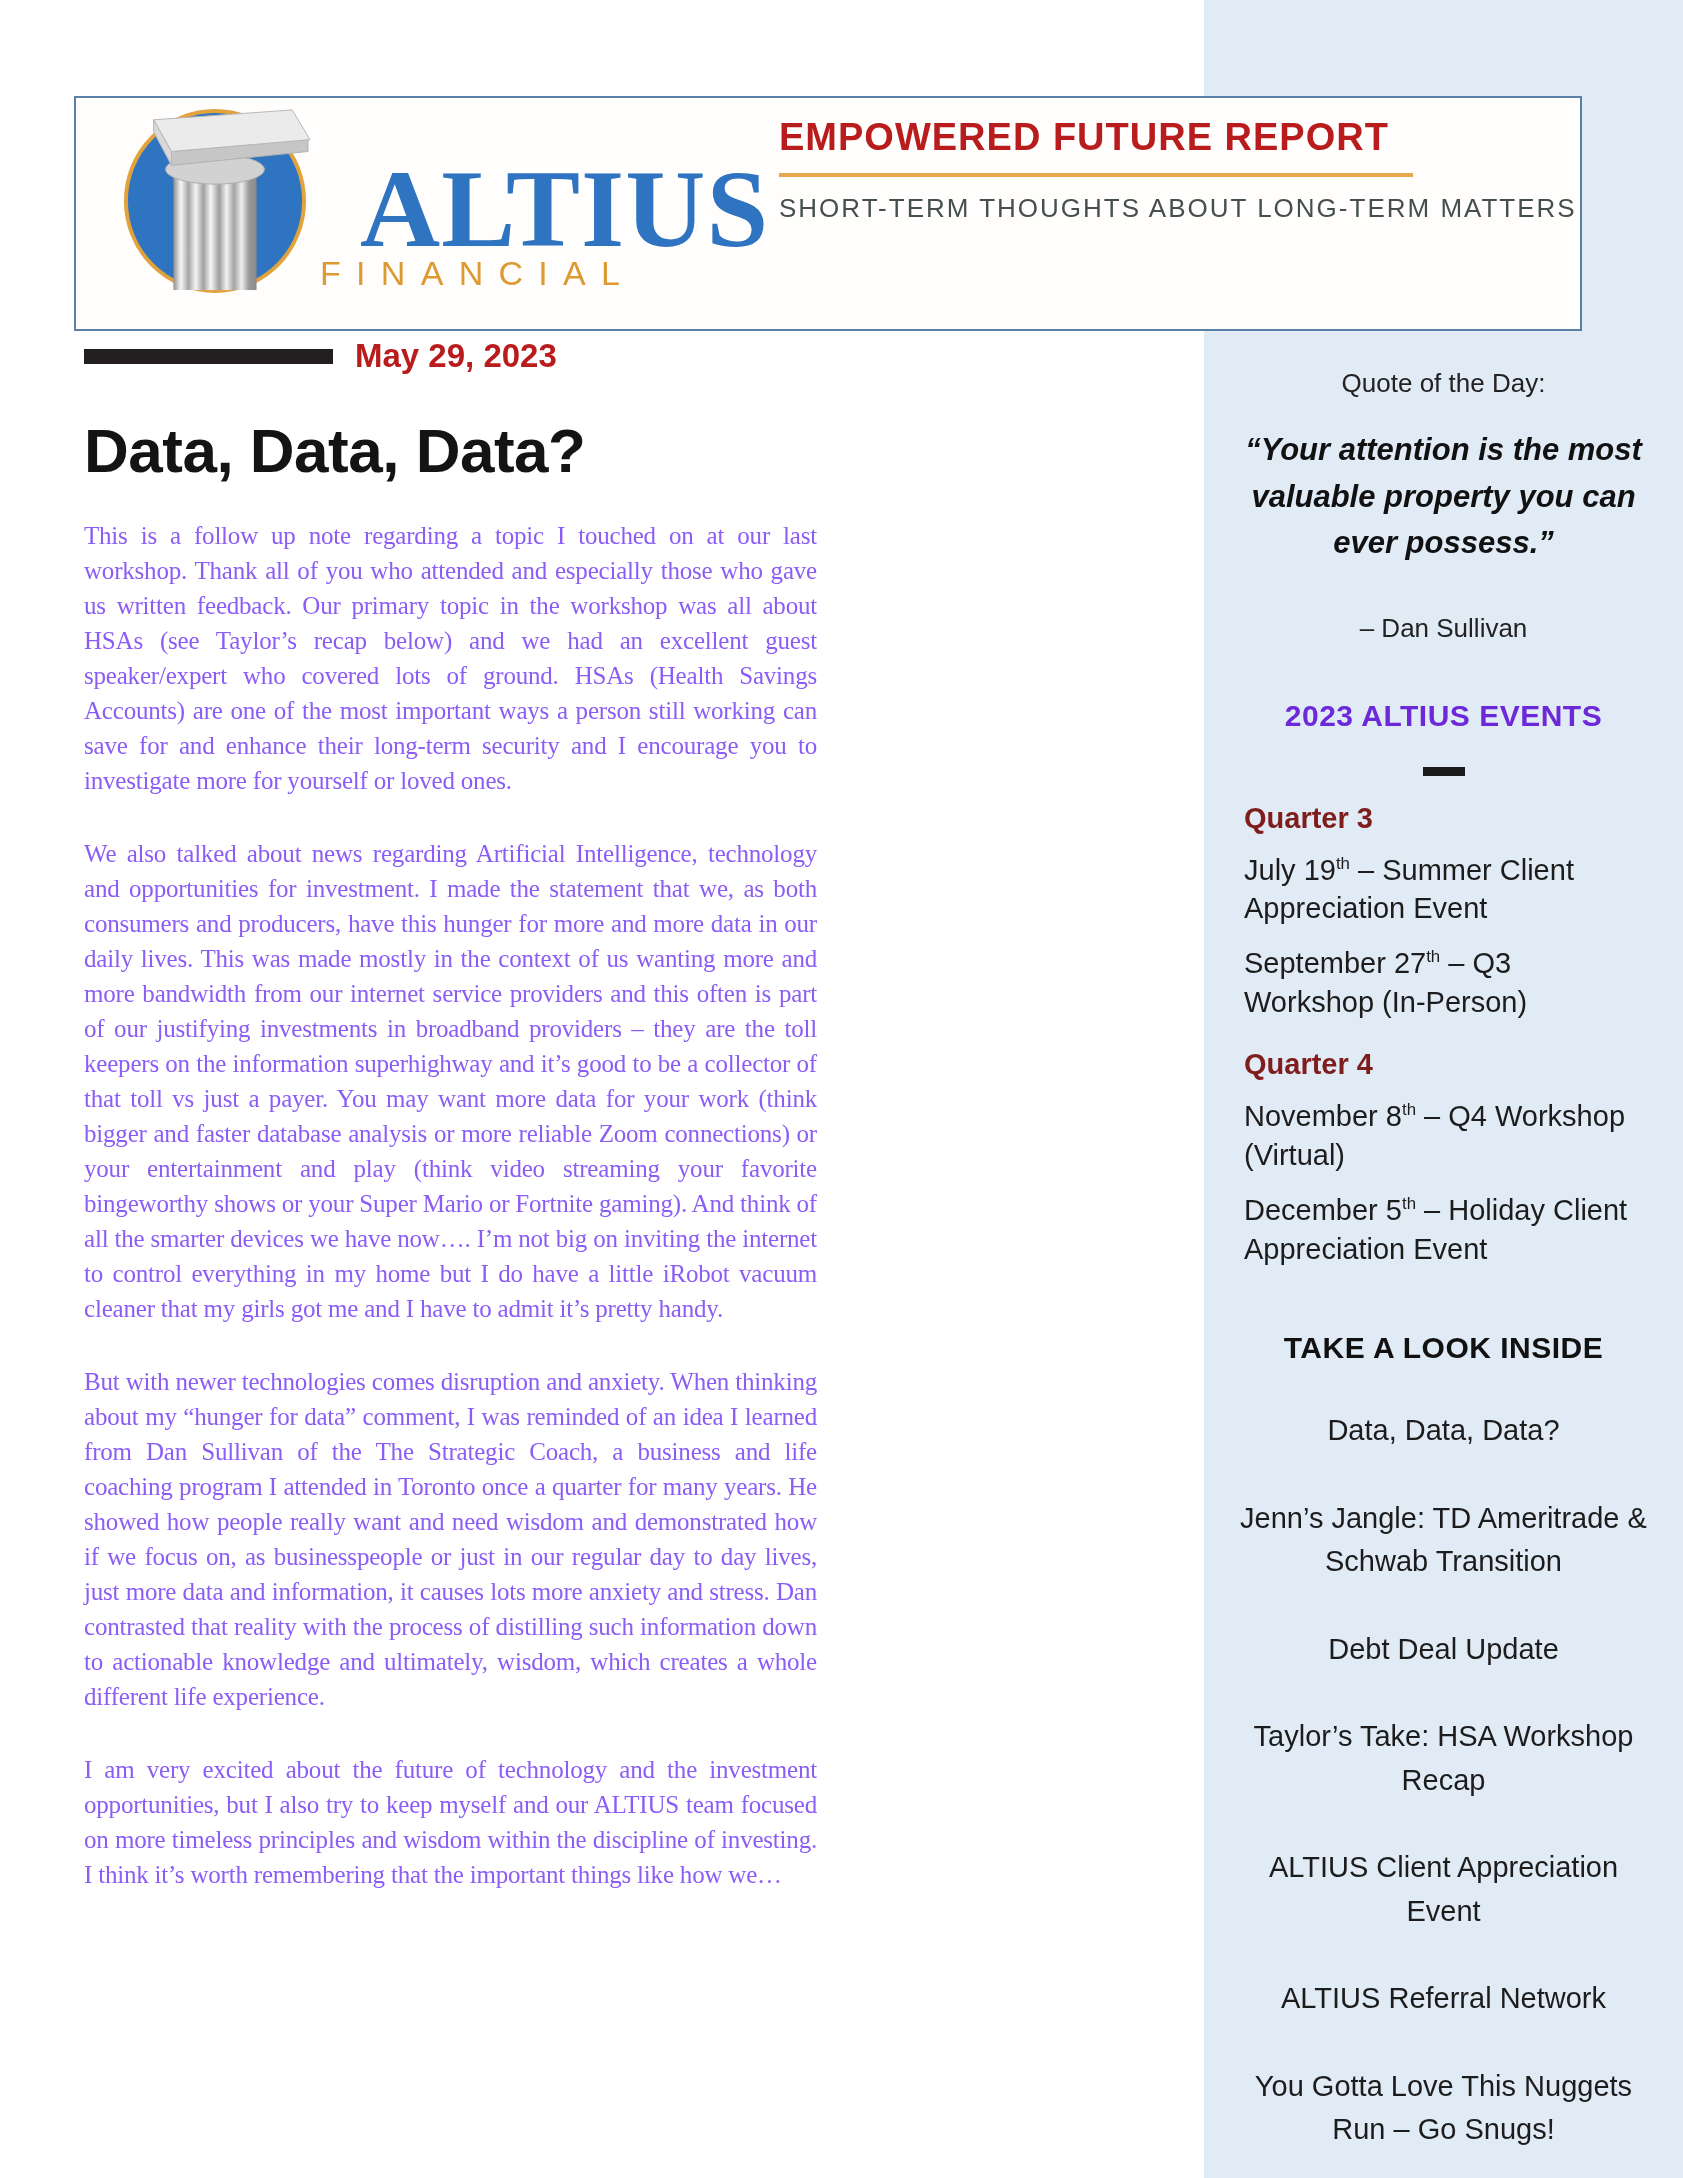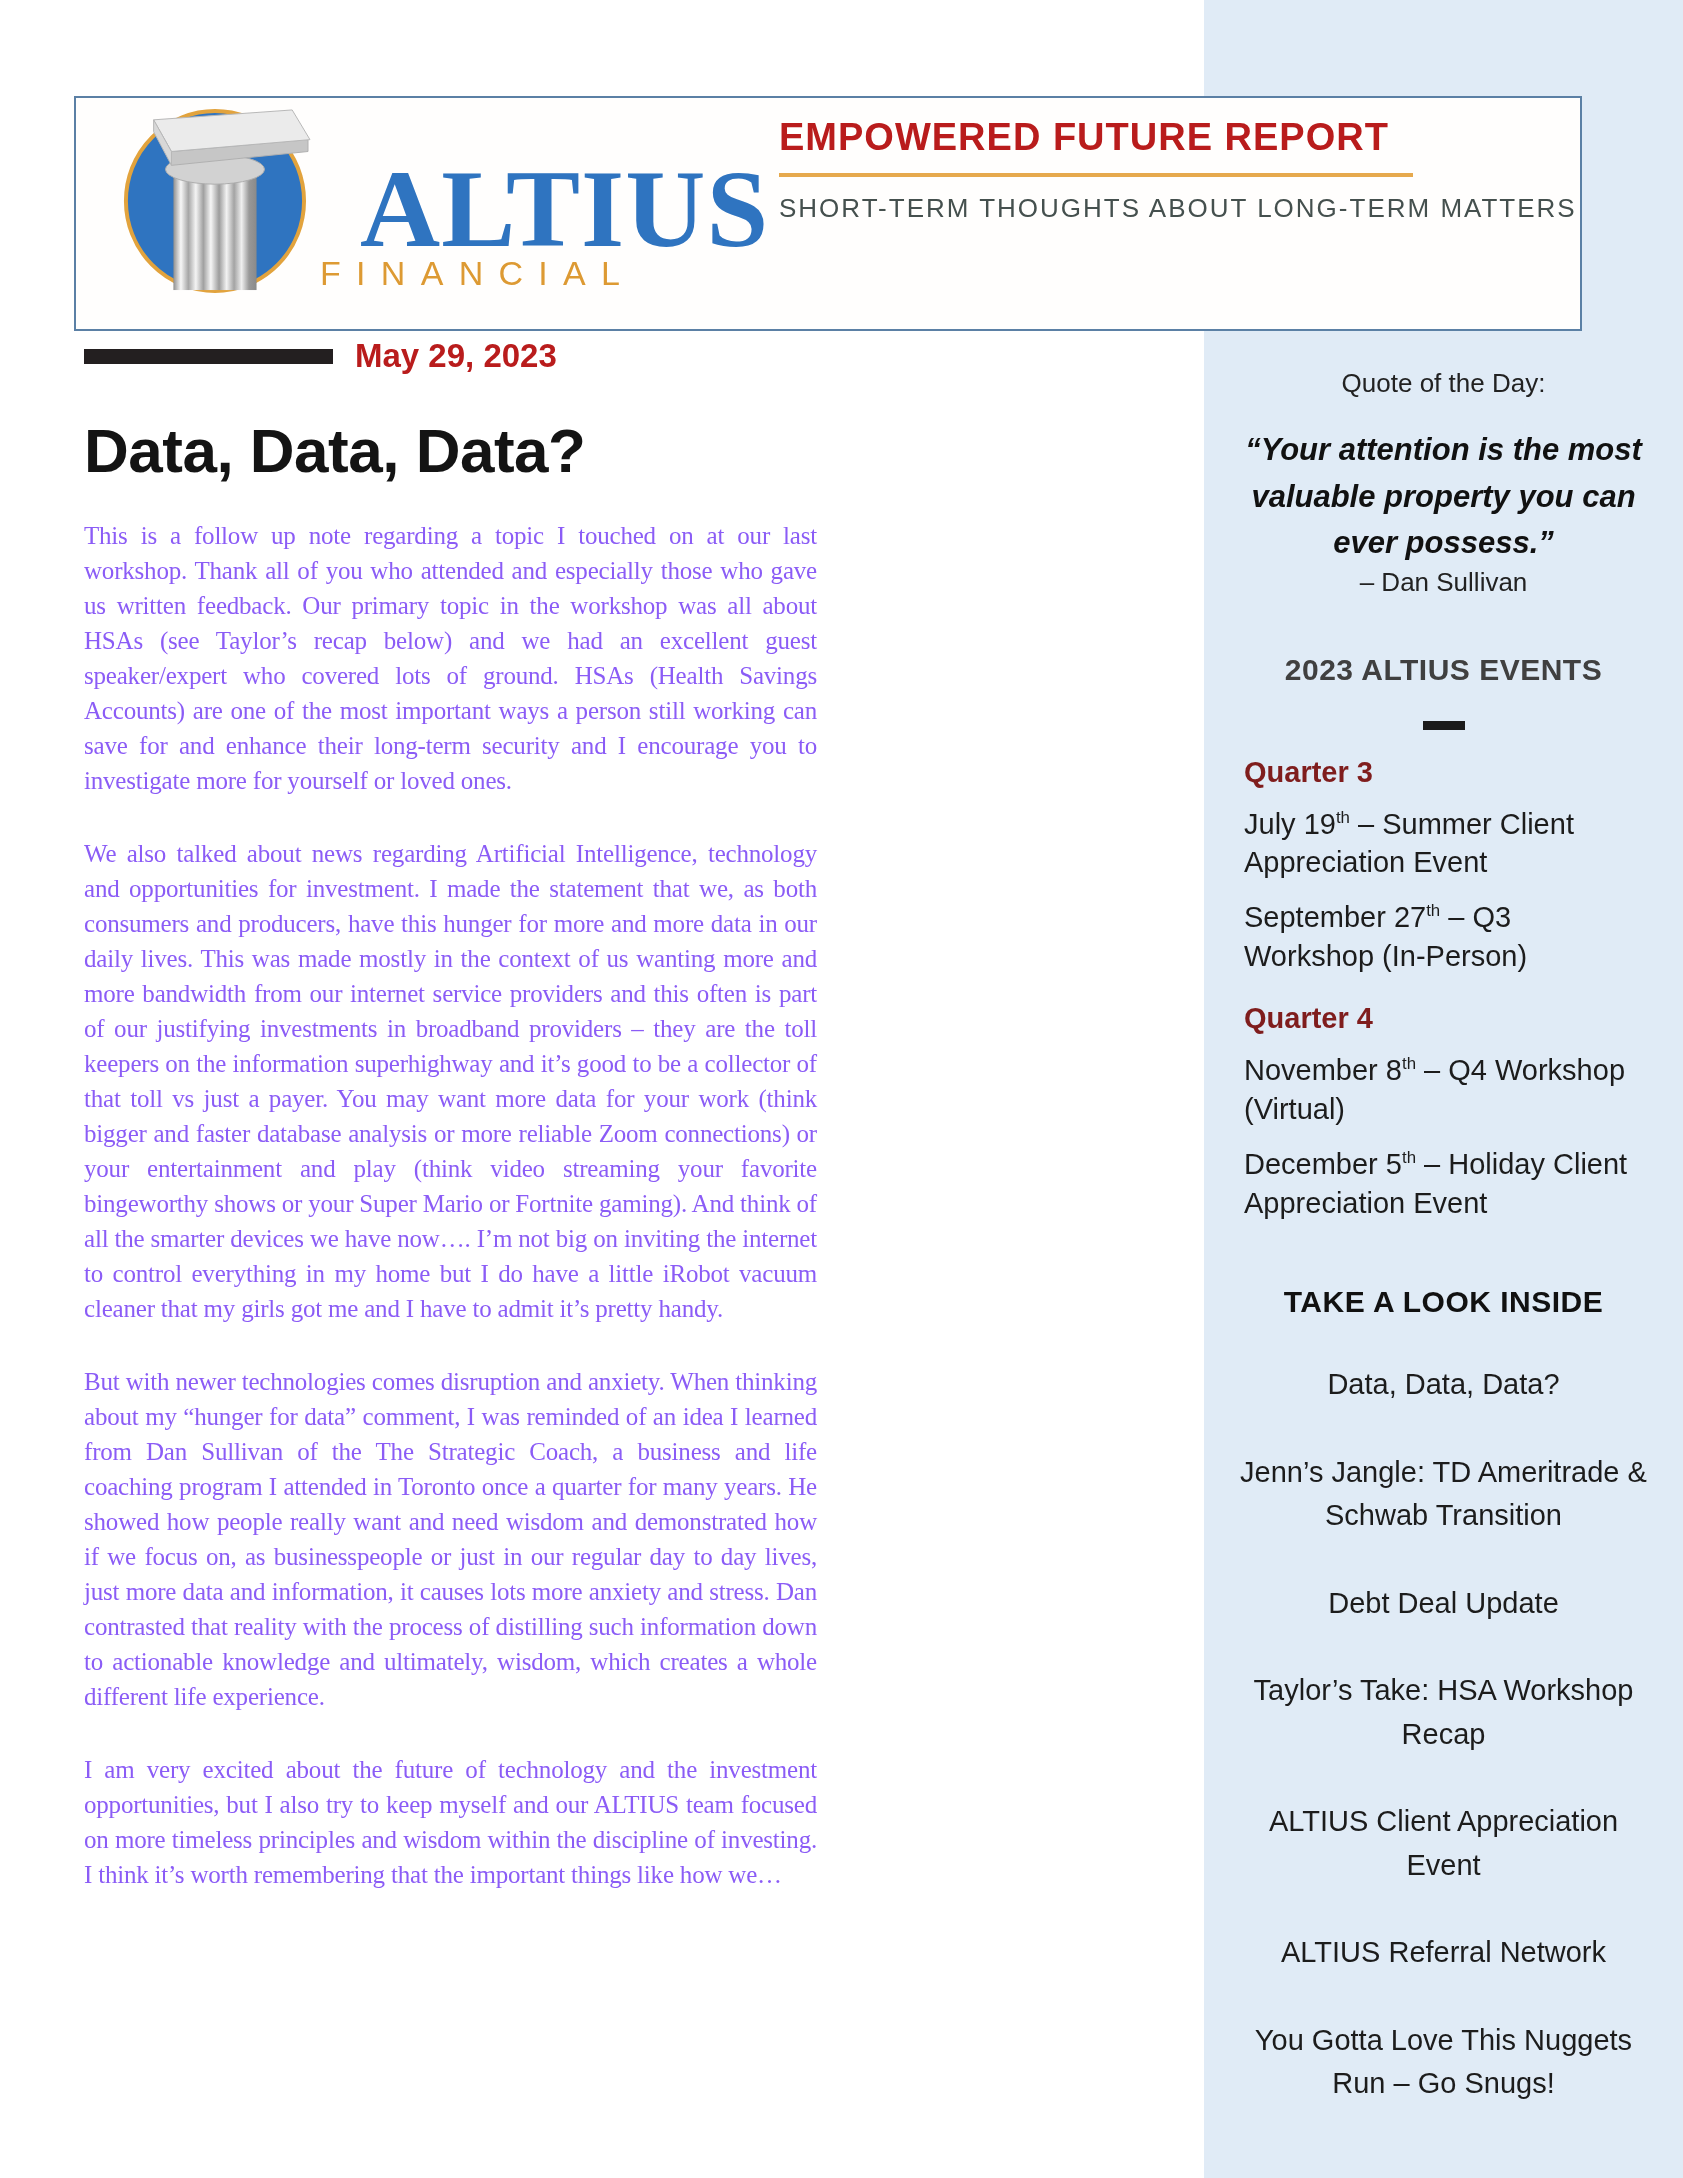--- a/index.html
+++ b/index.html
@@ -10,22 +10,22 @@
   }
 
   
   .sidebar{
     position:absolute;left:1204px;top:0;width:479px;height:2178px;
     background:#e0ebf6;box-sizing:border-box;padding:368px 34px 0 34px;
     text-align:center;z-index:1;
   }
   .quote-label{font-size:26px;color:#222;}
   .quote{margin:28px auto 0;font-size:31px;line-height:1.5;font-weight:700;font-style:italic;color:#111;}
-  .quote-attr{font-size:26px;color:#222;}
-  .events-title{margin-top:55px;font-size:30px;font-weight:700;letter-spacing:0.5px;color:#404040;}
+  .quote-attr{margin-top:46px;font-size:26px;color:#222;}
+  .events-title{margin-top:55px;font-size:30px;font-weight:700;letter-spacing:0.5px;color:#6d28d9;}
   .events-dash{width:42px;height:9px;background:#1b1b1b;margin:34px auto 0;}
   .events{margin-top:18px;text-align:left;padding:0 0 0 6px;}
   .quarter{font-size:29px;font-weight:700;margin-top:26px;color:#7f1d1d;}
   .event{font-size:29px;line-height:1.34;margin-top:16px;color:#1c1c1c;}
   .event sup{font-size:58%;line-height:0;}
   .inside-title{margin-top:63px;font-size:30px;font-weight:700;letter-spacing:0.5px;color:#111;}
   .inside-item{font-size:29px;line-height:1.5;margin-top:44px;color:#1c1c1c;}
 
   
   .header-box{

